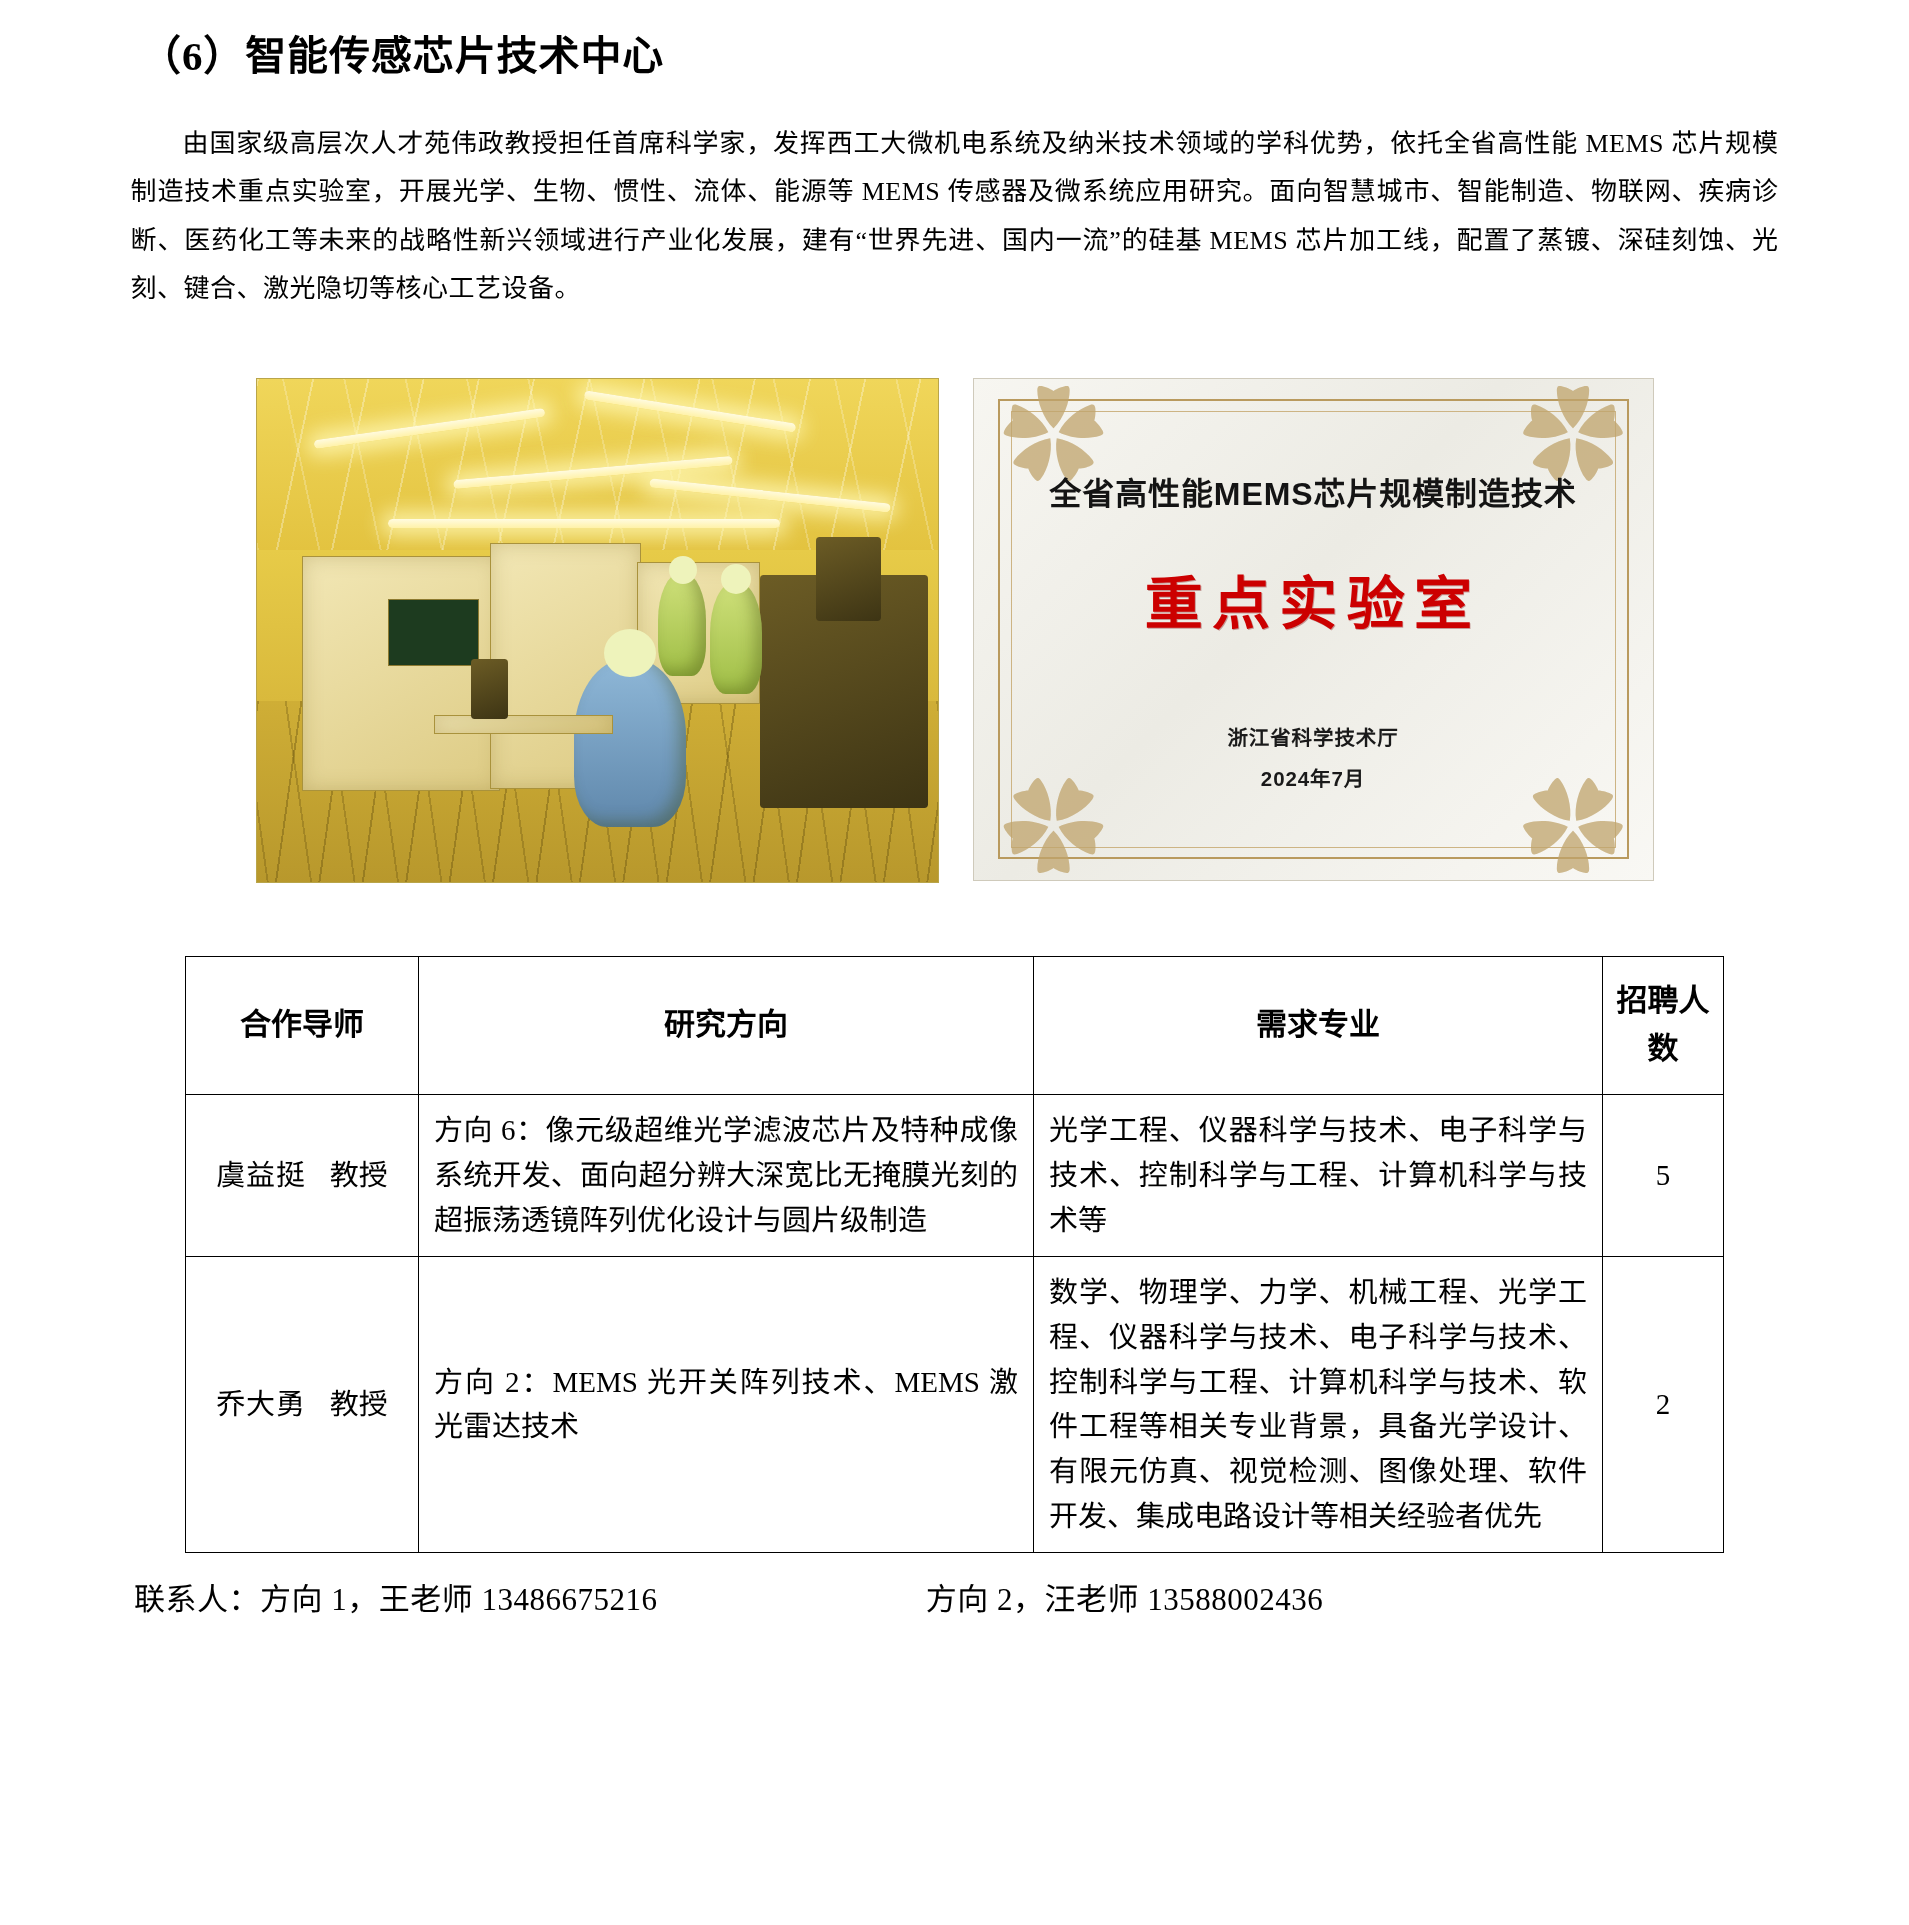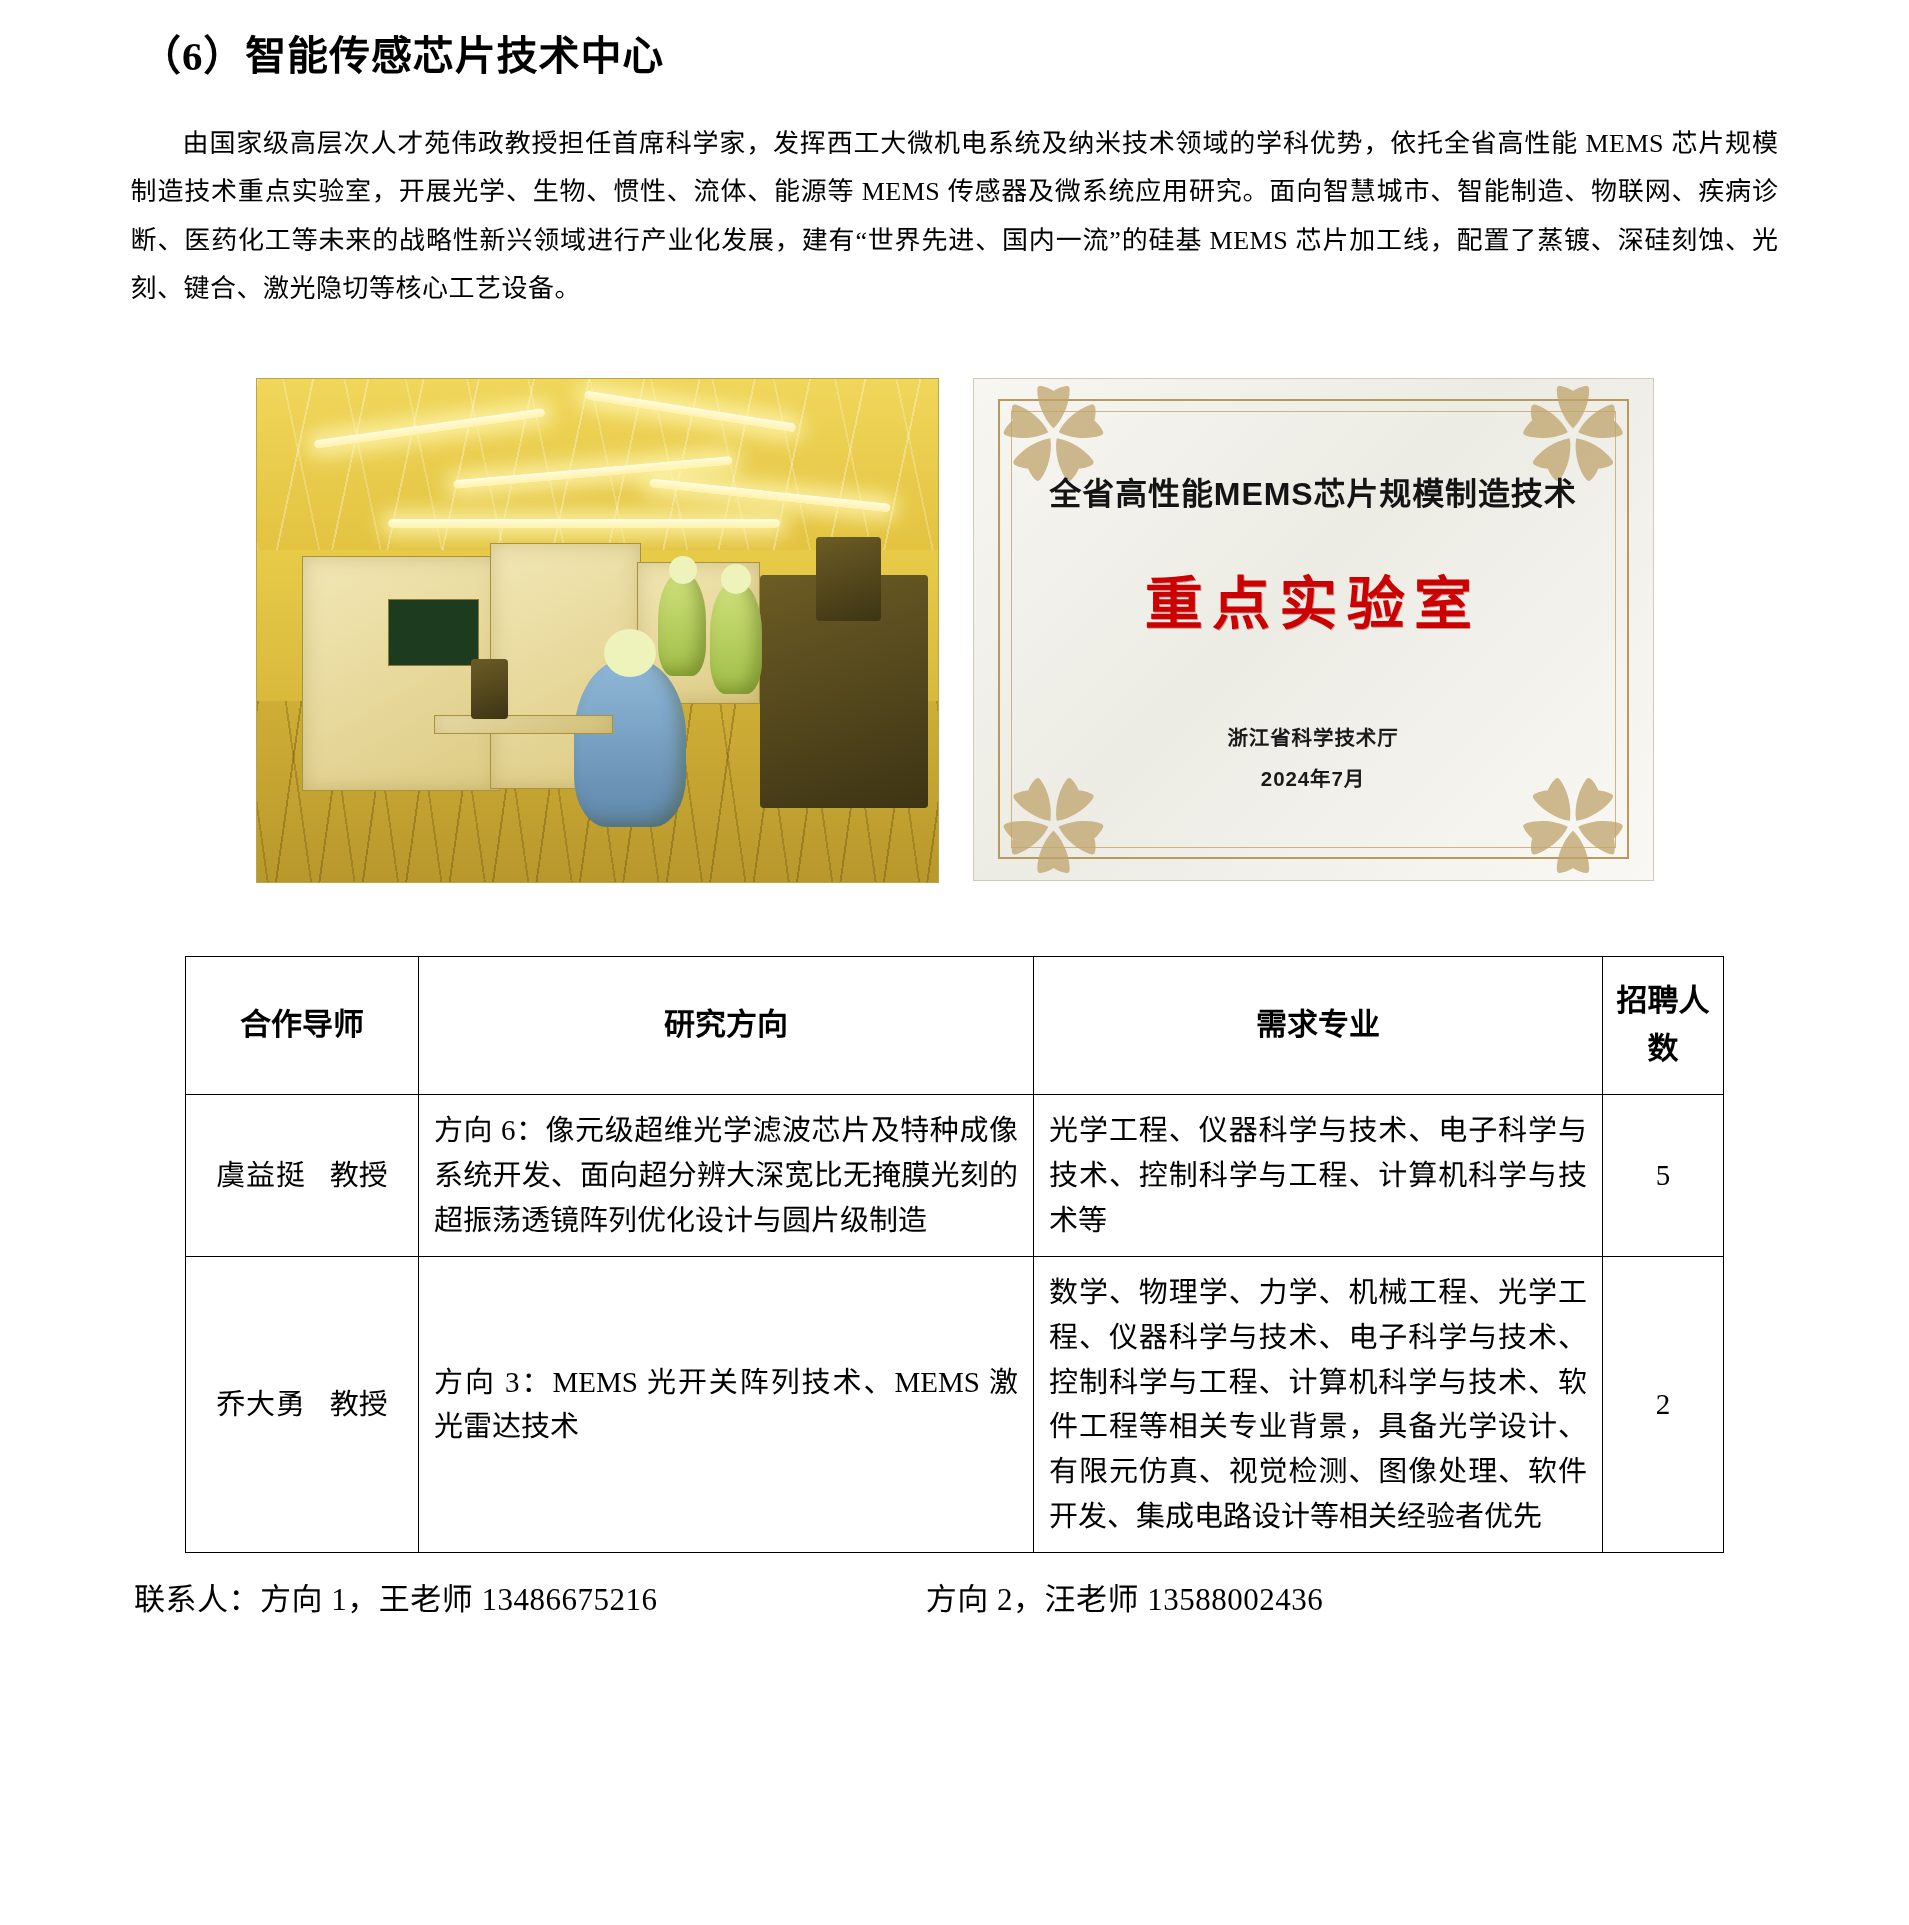--- a/index.html
+++ b/index.html
@@ -310,21 +310,21 @@
           <span class="mentor-name">虞益挺</span><span class="mentor-title">教授</span>
         </td>
         <td class="dir">方向 6：像元级超维光学滤波芯片及特种成像系统开发、面向超分辨大深宽比无掩膜光刻的超振荡透镜阵列优化设计与圆片级制造</td>
         <td class="major">光学工程、仪器科学与技术、电子科学与技术、控制科学与工程、计算机科学与技术等</td>
         <td class="count">5</td>
       </tr>
       <tr>
         <td class="mentor">
           <span class="mentor-name">乔大勇</span><span class="mentor-title">教授</span>
         </td>
-        <td class="dir">方向 3：MEMS 光开关阵列技术、MEMS 激光雷达技术</td>
+        <td class="dir">方向 2：MEMS 光开关阵列技术、MEMS 激光雷达技术</td>
         <td class="major">数学、物理学、力学、机械工程、光学工程、仪器科学与技术、电子科学与技术、控制科学与工程、计算机科学与技术、软件工程等相关专业背景，具备光学设计、有限元仿真、视觉检测、图像处理、软件开发、集成电路设计等相关经验者优先</td>
         <td class="count">2</td>
       </tr>
     </tbody>
   </table>
 
   <div class="contacts">
     <div class="contact-left">联系人：方向 1，王老师 13486675216</div>
     <div class="contact-right">方向 2，汪老师 13588002436</div>
   </div>

